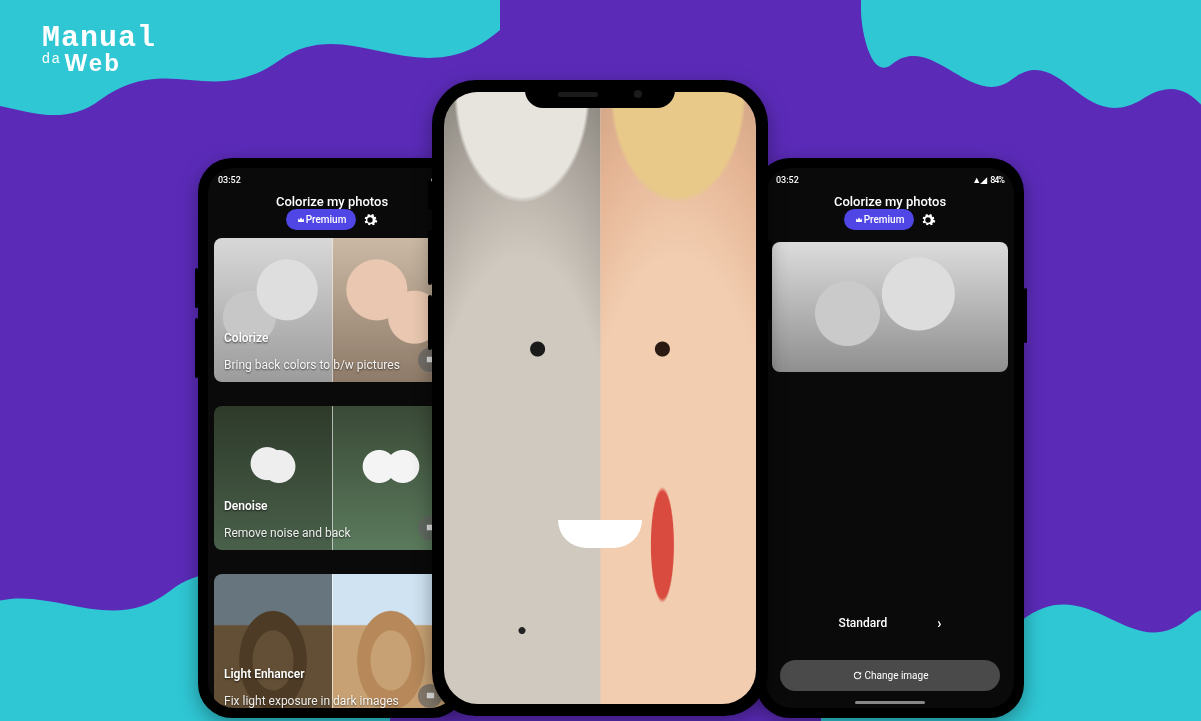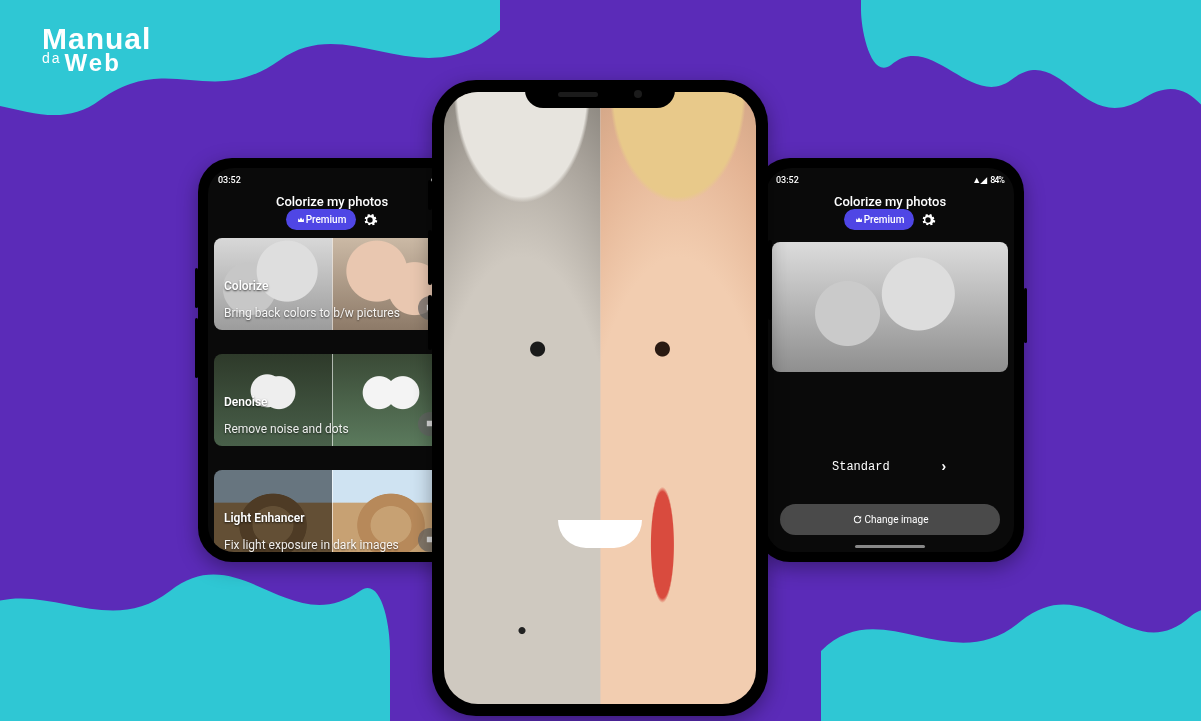--- a/index.html
+++ b/index.html
@@ -18,31 +18,31 @@
     clip-path: path("M0 0 L640 0 L640 60 C560 130 490 40 420 90 C350 140 310 80 240 130 C180 175 120 100 60 150 C30 175 0 140 0 120 Z"); }
   .blob-tr { width:400px; height:210px; right:-60px; top:-30px;
     clip-path: path("M0 0 L400 0 L400 200 C350 170 340 90 280 130 C220 165 200 70 150 110 C110 140 70 60 30 95 C10 110 0 60 0 40 Z"); }
   .blob-bl { width:430px; height:260px; left:-40px; bottom:-70px;
     clip-path: path("M0 90 C70 30 140 115 210 60 C280 5 330 110 400 60 C420 45 430 90 430 120 L430 260 L0 260 Z"); }
   .blob-br { width:420px; height:280px; right:-40px; bottom:-80px;
     clip-path: path("M0 130 C60 70 130 160 200 100 C270 45 310 150 370 95 C400 70 420 120 420 150 L420 280 L0 280 Z"); }
 
   
   .logo { position:absolute; left:42px; top:25px; color:#fff; font-weight:700; line-height:.9; }
-  .logo .l1 { font-size:30px; letter-spacing:1px; font-family: Liberation Sans, sans-serif; }
+  .logo .l1 { font-size:30px; letter-spacing:1px; font-family: Liberation Mono, monospace; }
   .logo .l2 { font-size:24px; letter-spacing:2px; font-family: "Arial Black", sans-serif; }
   .logo .da { font-size:14px; font-weight:400; vertical-align: top; margin-right:3px; }
 
   
   .phone { position:absolute; background:#000; border-radius:34px; box-shadow:0 6px 20px rgba(0,0,0,.35); }
   .phone .screen { position:absolute; inset:10px; background:#0a0a0a; border-radius:26px; overflow:hidden; }
   .phone .side-btn { position:absolute; background:#000; border-radius:2px; }
 
   
-  .phone.side { width:268px; height:404px; top:158px; }
+  .phone.side { width:268px; height:560px; top:158px; }
   .phone.left  { left:198px; }
   .phone.right { left:756px; }
   .phone.side .side-btn.l1 { left:-3px; top:110px; width:3px; height:40px; }
   .phone.side .side-btn.l2 { left:-3px; top:160px; width:3px; height:60px; }
   .phone.side .side-btn.r1 { right:-3px; top:130px; width:3px; height:55px; }
 
   
   .phone.center { width:336px; height:636px; left:432px; top:80px; border-radius:44px; z-index:5; }
   .phone.center .screen { inset:12px; border-radius:34px; }
   .phone.center .notch { position:absolute; top:0; left:50%; transform:translateX(-50%); width:150px; height:28px; background:#000; border-radius:0 0 18px 18px; z-index:10; display:flex; align-items:center; justify-content:center; gap:36px; }
@@ -74,21 +74,21 @@
   .card .info .t { font-size:12px; font-weight:600; }
   .card .info .d { font-size:12px; opacity:.9; margin-top:13px; }
   .card .fab { position:absolute; right:8px; bottom:10px; width:24px; height:24px; border-radius:50%; background:rgba(100,100,100,.7); display:flex; align-items:center; justify-content:center; }
   .card .fab svg { width:11px; height:11px; fill:#ddd; }
   .card .divider { position:absolute; left:50%; top:0; bottom:0; width:1px; background:rgba(255,255,255,.6); }
 
   
   .rbody { padding:4px 6px 10px; display:flex; flex-direction:column; height:calc(100% - 60px); }
   .preview { height:130px; border-radius:8px; overflow:hidden; background:#222; position:relative; }
   .spacer { flex:1; }
-  .quality-row { display:flex; align-items:center; justify-content:center; gap:50px; color:#fff; font-size:12px; font-weight:500; padding:26px 0 22px;font-family:Liberation Mono, monospace; }
+  .quality-row { display:flex; align-items:center; justify-content:center; gap:50px; color:#fff; font-size:12px; font-weight:500; padding:26px 0 22px; }
   .chev { color:#fff; font-size:14px; font-weight:700; }
   .pill { border-radius:20px; padding:10px; font-size:10px; color:#fff; display:flex; align-items:center; justify-content:center; gap:2px; margin:7px 8px 0; }
   .pill.gray { background:#4a4a4a; }
   .pill.teal { background:#0f9e8f; }
   .pill svg { width:11px; height:11px; }
   .home-ind { width:70px; height:3px; background:#888; border-radius:2px; margin:10px auto 4px; }
 
   
   .face-split { position:absolute; inset:0; display:flex; }
   .face-split .l { flex:1; background:
@@ -192,21 +192,21 @@
       </div>
 
       <div class="card">
         <div class="split">
             <div class="half img-lemur-a"></div>
             <div class="half img-lemur-b"></div>
           </div>
         <div class="divider"></div>
         <div class="info">
           <div class="t">Denoise</div>
-          <div class="d">Remove noise and dots</div>
+          <div class="d">Remove noise and back</div>
         </div>
         <div class="fab">
             <svg viewBox="0 0 24 24">
               <path d="M4 4h16v12H4zM4 20h16"></path>
             </svg>
           </div>
       </div>
 
       <div class="card">
         <div class="split">

